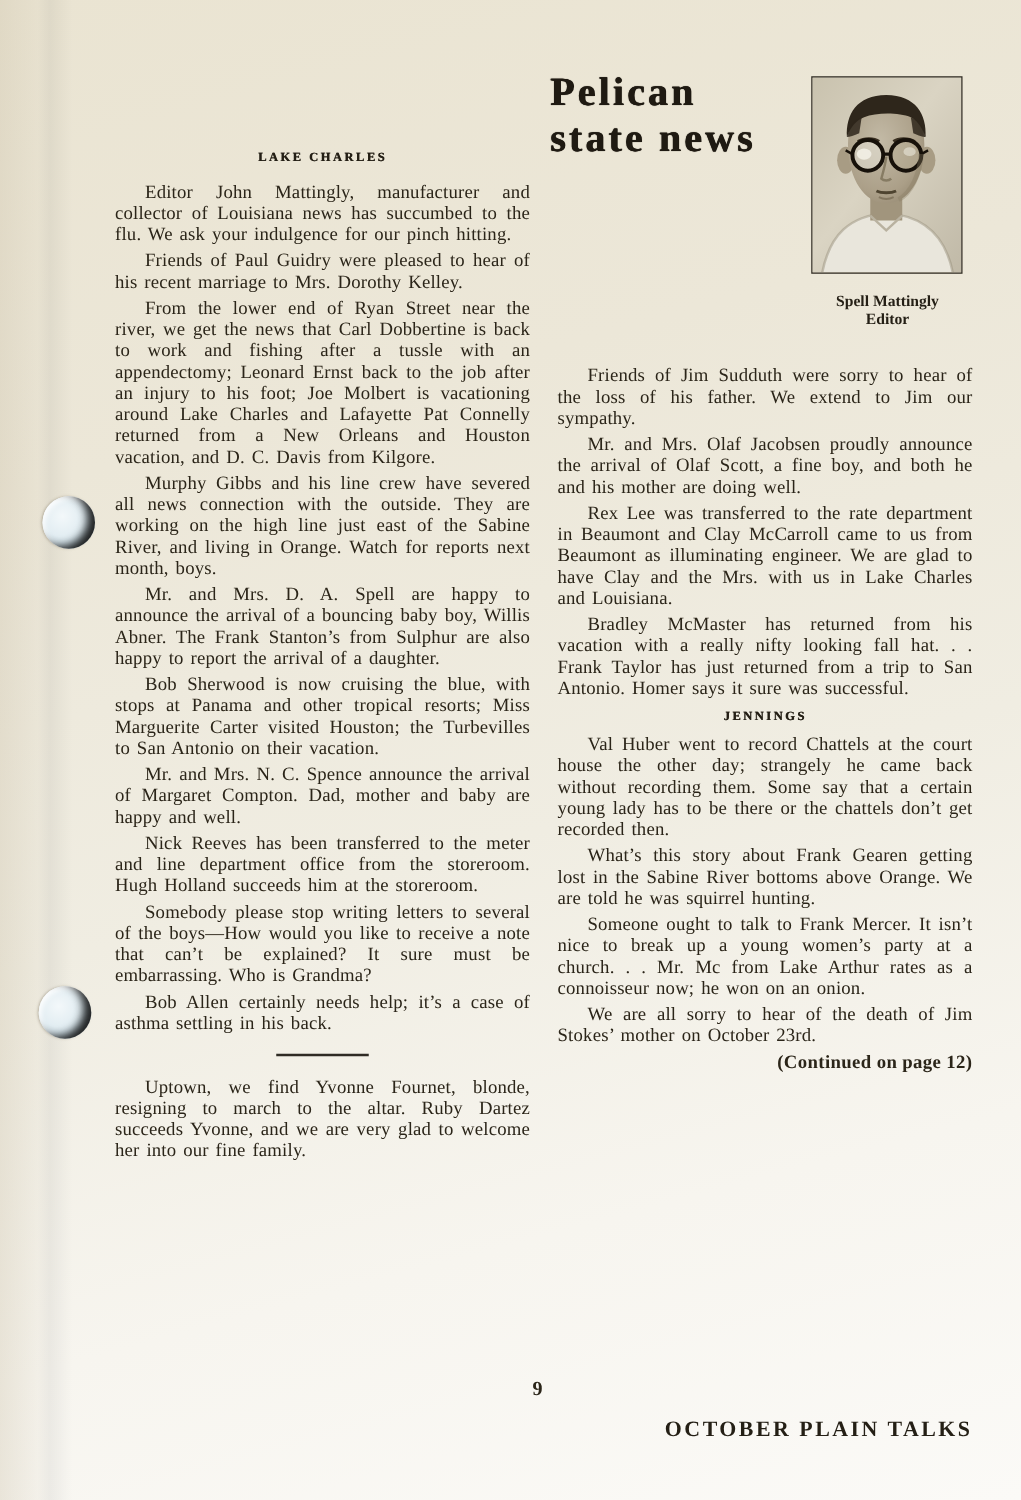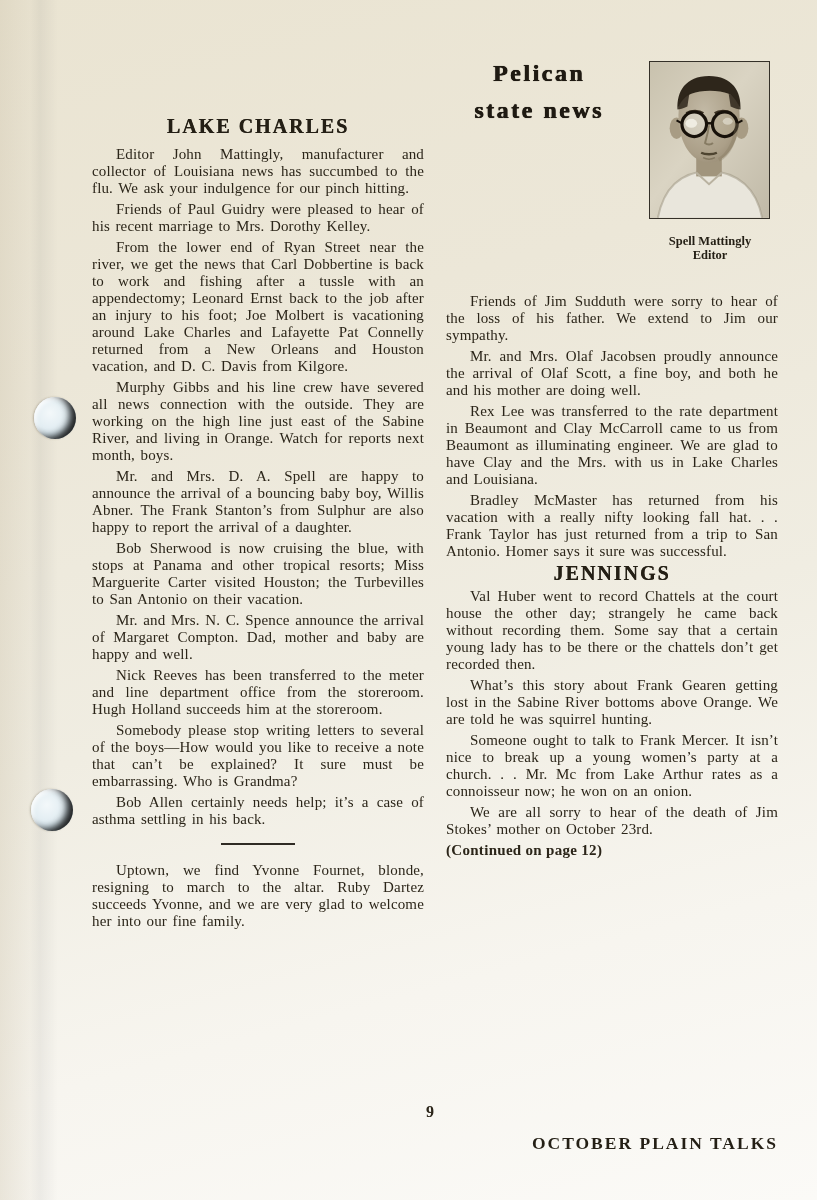--- a/index.html
+++ b/index.html
@@ -29,61 +29,61 @@
   .hole-2{left:31px;top:789px;}
 
   
   .col{position:absolute;width:332px;text-align:justify;font-size:15px;line-height:17px;}
   .col p{margin:0 0 4px 0;text-indent:1.6em;word-spacing:1.6px;letter-spacing:0.15px;}
   .left-col{left:92px;top:118px;}
   .right-col{left:446px;top:293px;}
 
   .col-heading{
     margin:0 0 11px 0;
-    font-size:20px;font-weight:700;
+    font-size:10px;font-weight:700;
     text-align:center;text-indent:0;
     letter-spacing:2px;
     color:#241f15;
     text-shadow:0.4px 0 #241f15;
   }
   .jennings-heading{margin:5px 0 6px 0;}
 
   .divider{
     width:74px;height:0;
     border-top:2px solid #2f2b24;
     margin:15px auto 17px auto;
   }
 
   
   .masthead-title{
     position:absolute;left:440px;top:55px;width:198px;
-    text-align:center;
+    text-align:left;
     font-weight:700;
-    font-size:24px;line-height:37px;
+    font-size:32px;line-height:37px;
     letter-spacing:2.5px;
     color:#1f1a12;
     text-shadow:0 0 0.7px #1f1a12, 0.5px 0 #1f1a12;
   }
   .photo-frame{
     position:absolute;left:649px;top:61px;
     width:121px;height:158px;
     border:1.5px solid #343028;
     background:#cfc8b6;
     box-sizing:border-box;
   }
   .photo-frame svg{display:block;width:100%;height:100%;}
   .photo-caption{
     position:absolute;left:640px;top:234px;width:140px;
     text-align:center;
     font-weight:700;font-size:12.5px;line-height:14px;
     color:#241f15;
   }
 
   .continued{
-    text-align:left;text-indent:0;
+    text-align:right;text-indent:0;
     font-weight:700;
     margin-top:1px;
     letter-spacing:0.3px;
   }
 
   .page-number{
     position:absolute;left:426px;top:1103px;
     font-weight:700;font-size:16px;
   }
   .footer-title{

